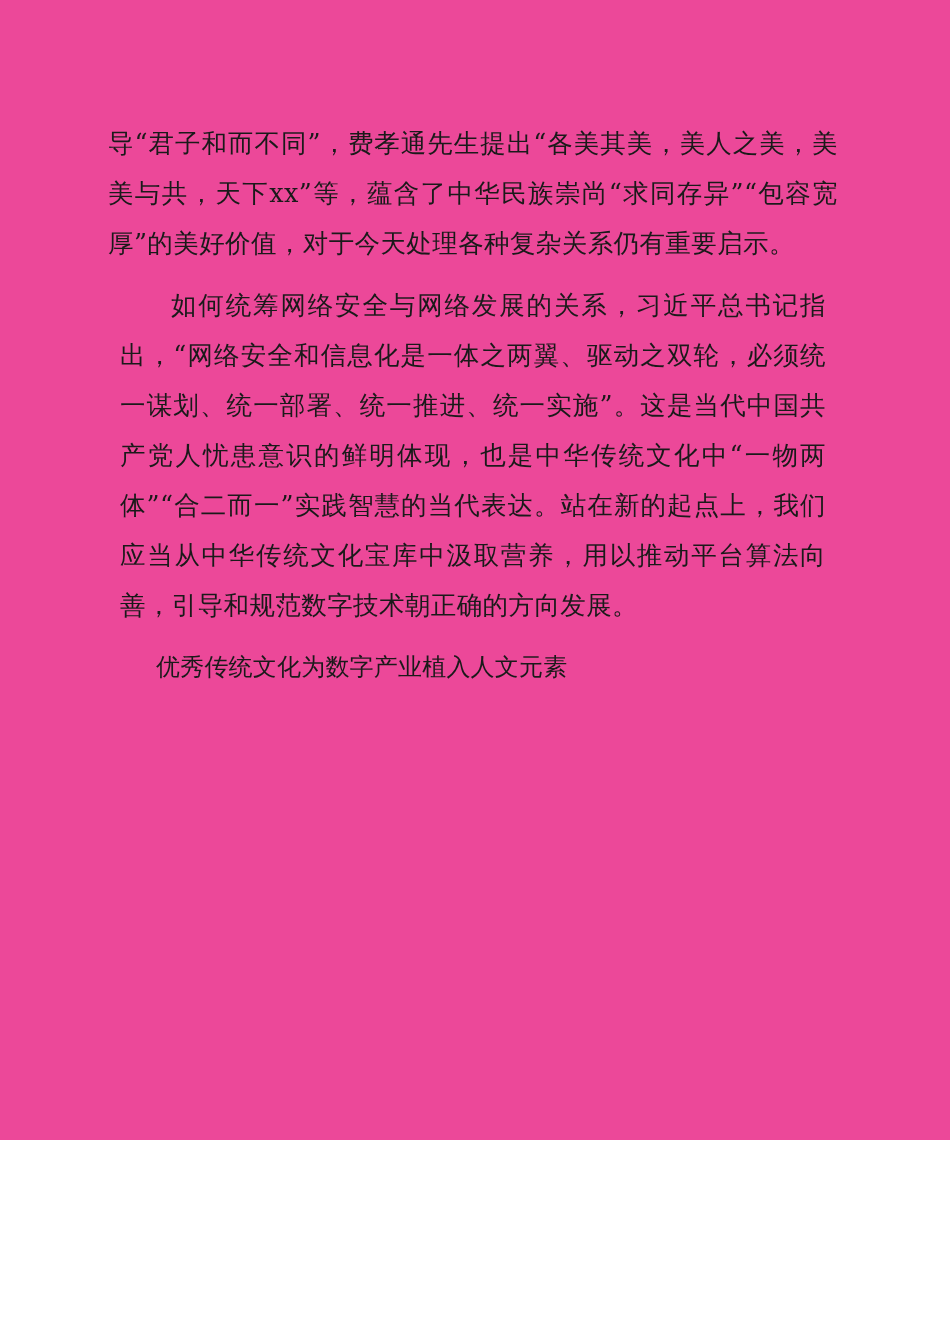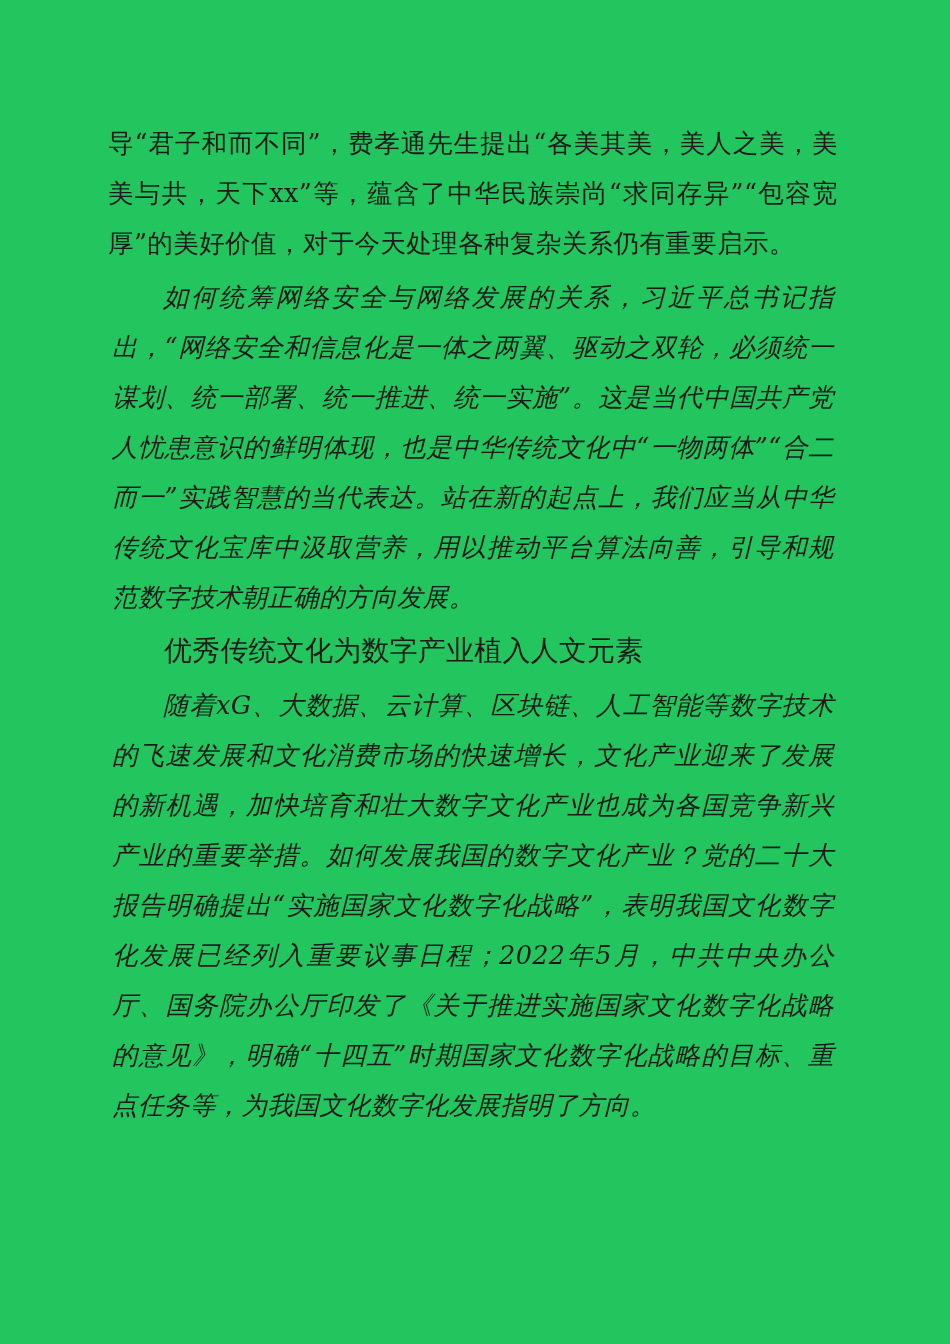--- a/index.html
+++ b/index.html
@@ -10,51 +10,49 @@
   body {
     width: 950px;
     height: 1344px;
     font-family: "DejaVu Serif", "Liberation Serif", serif;
     color: #1a1a1a;
     overflow: hidden;
   }
   .page {
     box-sizing: border-box;
     width: 950px;
-    height: 1344px;
+    height: 1140px;
     padding: 118px 112px 60px 108px;
-    background: #22c55e;
+    background: #ec4899;
   }
   .doc-body {
     font-size: 25.5px;
     line-height: 50px;
     text-align: justify;
     text-justify: inter-ideograph;
     letter-spacing: 0.4px;
   }
   p.para {
-    margin: 4px;
+    margin: 12px;
     text-indent: 2em;
-    font-style: italic;
   }
   p.cont {
     margin: 0;
     text-indent: 0;
   }
   p.sub-head {
     margin: 0;
     text-indent: 2em;
     font-family: "DejaVu Sans", "Liberation Sans", sans-serif;
-    font-size: 28px;
+    font-size: 24px;
     letter-spacing: 0.2px;
   }
 </style>
 </head>
 <body>
 
 <div class="page">
   <div class="doc-body">
     <p class="cont">导“君子和而不同”，费孝通先生提出“各美其美，美人之美，美美与共，天下xx”等，蕴含了中华民族崇尚“求同存异”“包容宽厚”的美好价值，对于今天处理各种复杂关系仍有重要启示。</p>
     <p class="para">如何统筹网络安全与网络发展的关系，习近平总书记指出，“网络安全和信息化是一体之两翼、驱动之双轮，必须统一谋划、统一部署、统一推进、统一实施”。这是当代中国共产党人忧患意识的鲜明体现，也是中华传统文化中“一物两体”“合二而一”实践智慧的当代表达。站在新的起点上，我们应当从中华传统文化宝库中汲取营养，用以推动平台算法向善，引导和规范数字技术朝正确的方向发展。</p>
     <p class="sub-head">优秀传统文化为数字产业植入人文元素</p>
-    <p class="para">随着xG、大数据、云计算、区块链、人工智能等数字技术的飞速发展和文化消费市场的快速增长，文化产业迎来了发展的新机遇，加快培育和壮大数字文化产业也成为各国竞争新兴产业的重要举措。如何发展我国的数字文化产业？党的二十大报告明确提出“实施国家文化数字化战略”，表明我国文化数字化发展已经列入重要议事日程；2022年5月，中共中央办公厅、国务院办公厅印发了《关于推进实施国家文化数字化战略的意见》，明确“十四五”时期国家文化数字化战略的目标、重点任务等，为我国文化数字化发展指明了方向。</p>
   </div>
 </div>
 
 </body></html>

